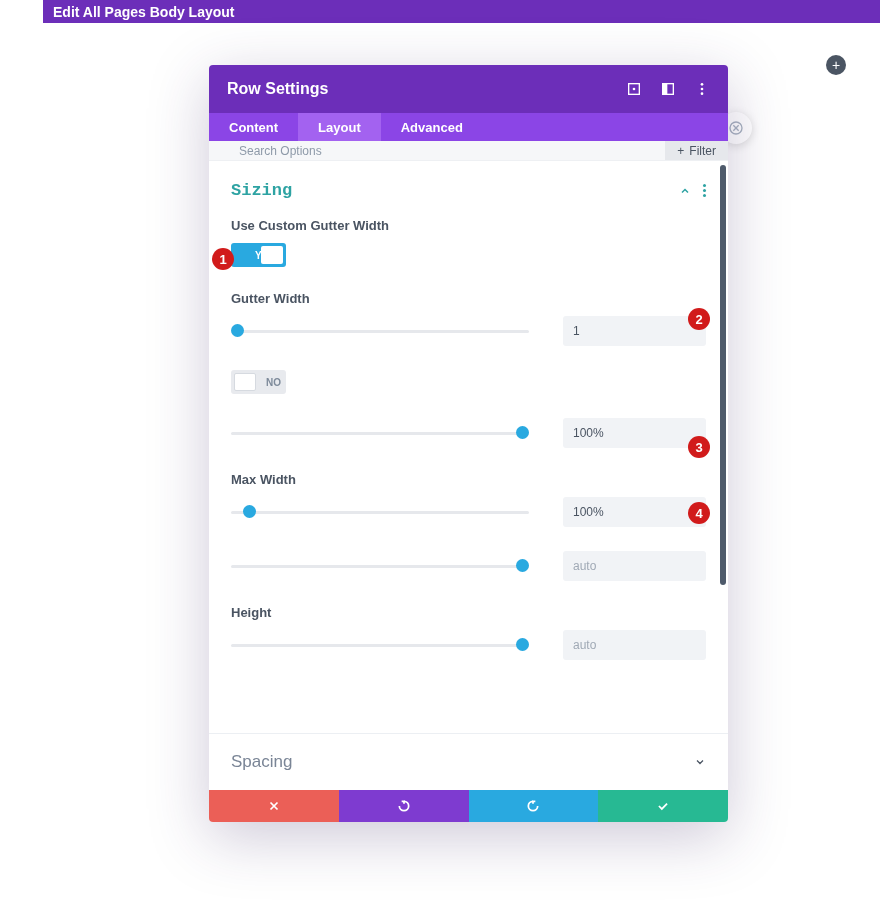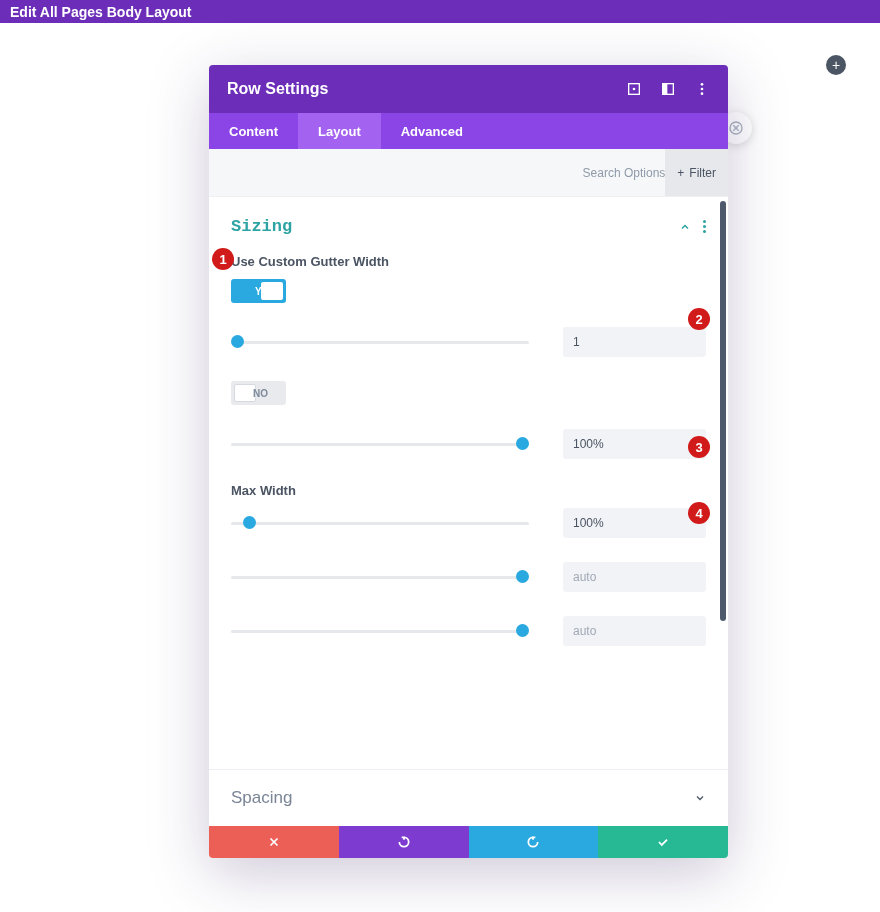--- a/index.html
+++ b/index.html
@@ -13,20 +13,21 @@
     }
     .top-bar {
       background: #6c2eb9;
       color: #fff;
       font-weight: 700;
       font-size: 14px;
       padding: 4px 10px;
       height: 23px;
       display: flex;
       align-items: center;
+      margin-left: 43px;
     }
     .add-badge {
       position: absolute;
       top: 55px;
       right: 34px;
       width: 20px;
       height: 20px;
       border-radius: 50%;
       background: #4b5563;
       color: #fff;
@@ -71,39 +72,39 @@
       justify-content: space-between;
       padding: 0 18px;
       height: 48px;
     }
     .modal-title { font-weight: 700; font-size: 16px; }
     .header-icons { display: flex; gap: 18px; align-items: center; }
     .hicon { width: 16px; height: 16px; display: flex; align-items: center; justify-content: center; cursor: pointer; fill: #fff; }
     .tabs {
       background: #8b45e6;
       display: flex;
-      height: 36px;
+      height: 28px;
     }
     .tab {
       color: #fff;
       font-size: 13px;
       font-weight: 600;
       display: flex;
       align-items: center;
       padding: 0 20px;
       cursor: pointer;
     }
     .tab.active { background: #a362f0; }
     .searchbar {
       background: #f6f7f9;
       display: flex;
       align-items: center;
-      justify-content: flex-end;
-      height: 48px;
-      padding-left: 39px;
+      justify-content: space-between;
+      height: 20px;
+      padding-left: 30px;
       border-bottom: 1px solid #eef0f3;
     }
     .search-placeholder { color: #8e9aa9; font-size: 12px; }
     .filter-btn {
       background: #e6e8ec;
       color: #4a5462;
       font-size: 12px;
       height: 100%;
       padding: 0 12px;
       display: flex;
@@ -166,21 +167,21 @@
     }
     .toggle.on .knob { right: 3px; }
     .toggle.off .knob { left: 3px; border: 1px solid #d6dae0; }
     .toggle .tlabel {
       color: #fff;
       font-size: 10px;
       font-weight: 700;
       position: absolute;
     }
     .toggle.on .tlabel { left: 24px; }
-    .toggle.off .tlabel { right: 18px; color: #7d8a9a; }
+    .toggle.off .tlabel { right: 5px; color: #7d8a9a; }
     .slider-row {
       display: flex;
       align-items: center;
       gap: 34px;
       margin-bottom: 0;
     }
     .slider {
       position: relative;
       flex: 0 0 298px;
       height: 14px;
@@ -335,20 +336,21 @@
         <div class="field-label">Use Custom Gutter Width</div>
         <div class="toggle-row">
           <div class="toggle on">
             <span class="tlabel">YES</span>
             <div class="knob"></div>
           </div>
         </div>
       </div>
 
       <div class="field-block">
+        <div class="field-label">Gutter Width</div>
         <div class="slider-row">
           <div class="slider">
             <div class="track"></div>
             <div class="thumb" style="left:0px"></div>
           </div>
           <div class="valbox">1</div>
         </div>
       </div>
 
       <div class="field-block">
@@ -383,20 +385,21 @@
         <div class="slider-row">
           <div class="slider">
             <div class="track"></div>
             <div class="thumb" style="left:285px"></div>
           </div>
           <div class="valbox ph">auto</div>
         </div>
       </div>
 
       <div class="field-block">
+        <div class="field-label">Height</div>
         <div class="slider-row">
           <div class="slider">
             <div class="track"></div>
             <div class="thumb" style="left:285px"></div>
           </div>
           <div class="valbox ph">auto</div>
         </div>
       </div>
 
     </div>

